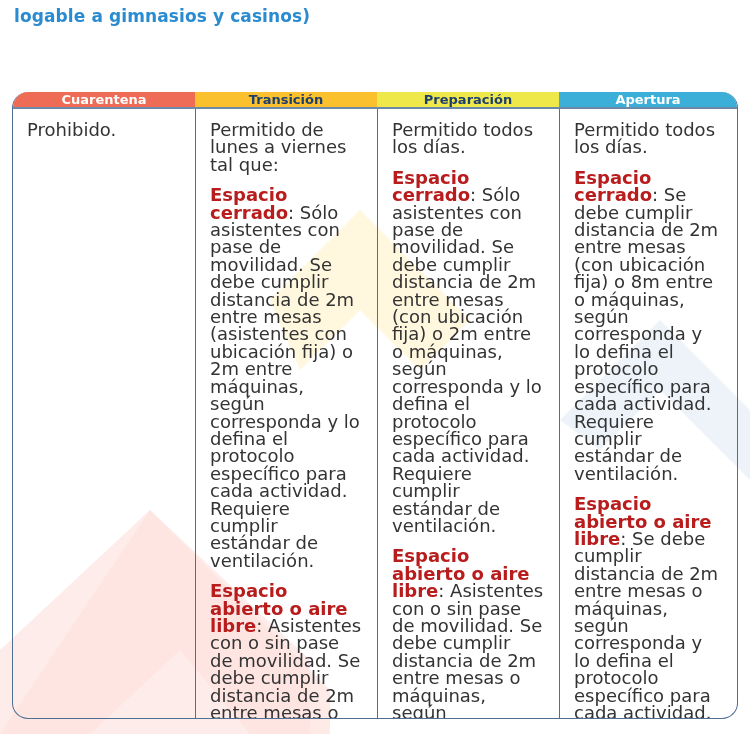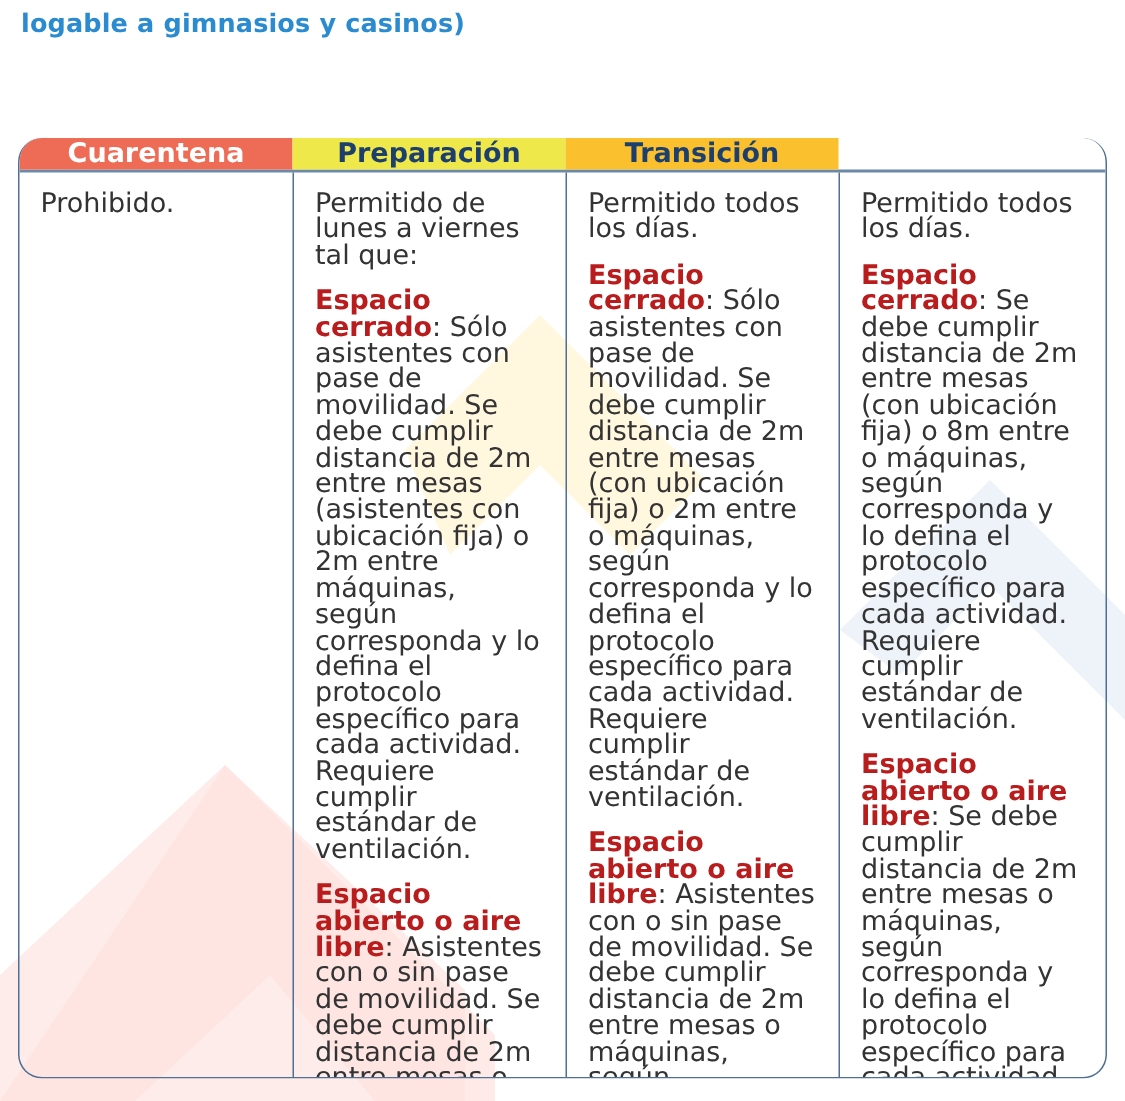--- a/index.html
+++ b/index.html
@@ -18,21 +18,21 @@
     .table {
       position: absolute; left: 12px; top: 92px; width: 726px; height: 627px; z-index: 1;
       border: 1.5px solid #4f6f94; border-top: none;
       border-radius: 16px 16px 16px 16px; overflow: hidden;
       box-sizing: border-box;
       display: flex; flex-direction: column;
     }
     .head-row { display: flex; height: 30px; border-bottom: 2px solid #6c8aa8; }
     .head-cell {
       display: flex; align-items: center; justify-content: center;
-      font-weight: bold; font-size: 18px;
+      font-weight: bold; font-size: 13px;
     }
     .body-row { display: flex; flex: 1; }
     .col { box-sizing: border-box; }
     .c0 { width: 182px; }
     .c1 { width: 182px; }
     .c2 { width: 182px; }
     .c3 { flex: 1; }
     .body-cell {
       padding: 12px 14px 0 14px;
       font-size: 18px; line-height: 17.4px; color: #333333;
@@ -52,22 +52,23 @@
   <polygon points="560,420 660,320 750,410 750,480 660,390 600,450" fill="#e8f0f7" opacity="0.8"></polygon>
 </svg>
 
 <div class="heading">
   <div>logable a gimnasios y casinos)</div>
 </div>
 
 <div class="table">
   <div class="head-row">
     <div class="head-cell col c0" style="background:#ee6b55;color:#ffffff;">Cuarentena</div>
+    <div class="head-cell col c1" style="background:#fbc02d;color:#1d3f6e;">Transición</div>
     <div class="head-cell col c2" style="background:#eee84a;color:#1d3f6e;">Preparación</div>
-    <div class="head-cell col c1" style="background:#fbc02d;color:#1d3f6e;">Transición</div>
+    <div class="head-cell col c3" style="background:#3cafd8;color:#ffffff;">Apertura</div>
   </div>
   <div class="body-row">
     <div class="body-cell col c0">
         <p><span>Prohibido.</span></p>
       </div>
     <div class="body-cell col c1">
         <p><span>Permitido de lunes a viernes tal que:</span></p>
         <p><b>Espacio cerrado</b><span>: Sólo asistentes con pase de movilidad. Se debe cumplir distancia de 2m entre mesas (asistentes con ubicación fija) o 2m entre máquinas, según corresponda y lo defina el protocolo específico para cada actividad. Requiere cumplir estándar de ventilación.</span></p>
         <p><b>Espacio abierto o aire libre</b><span>: Asistentes con o sin pase de movilidad. Se debe cumplir distancia de 2m entre mesas o máquinas, según corresponda y lo defina el protocolo específico para cada actividad.</span></p>
         <p><span>Prohibido los máquinas, domingos y feriados.</span></p>

